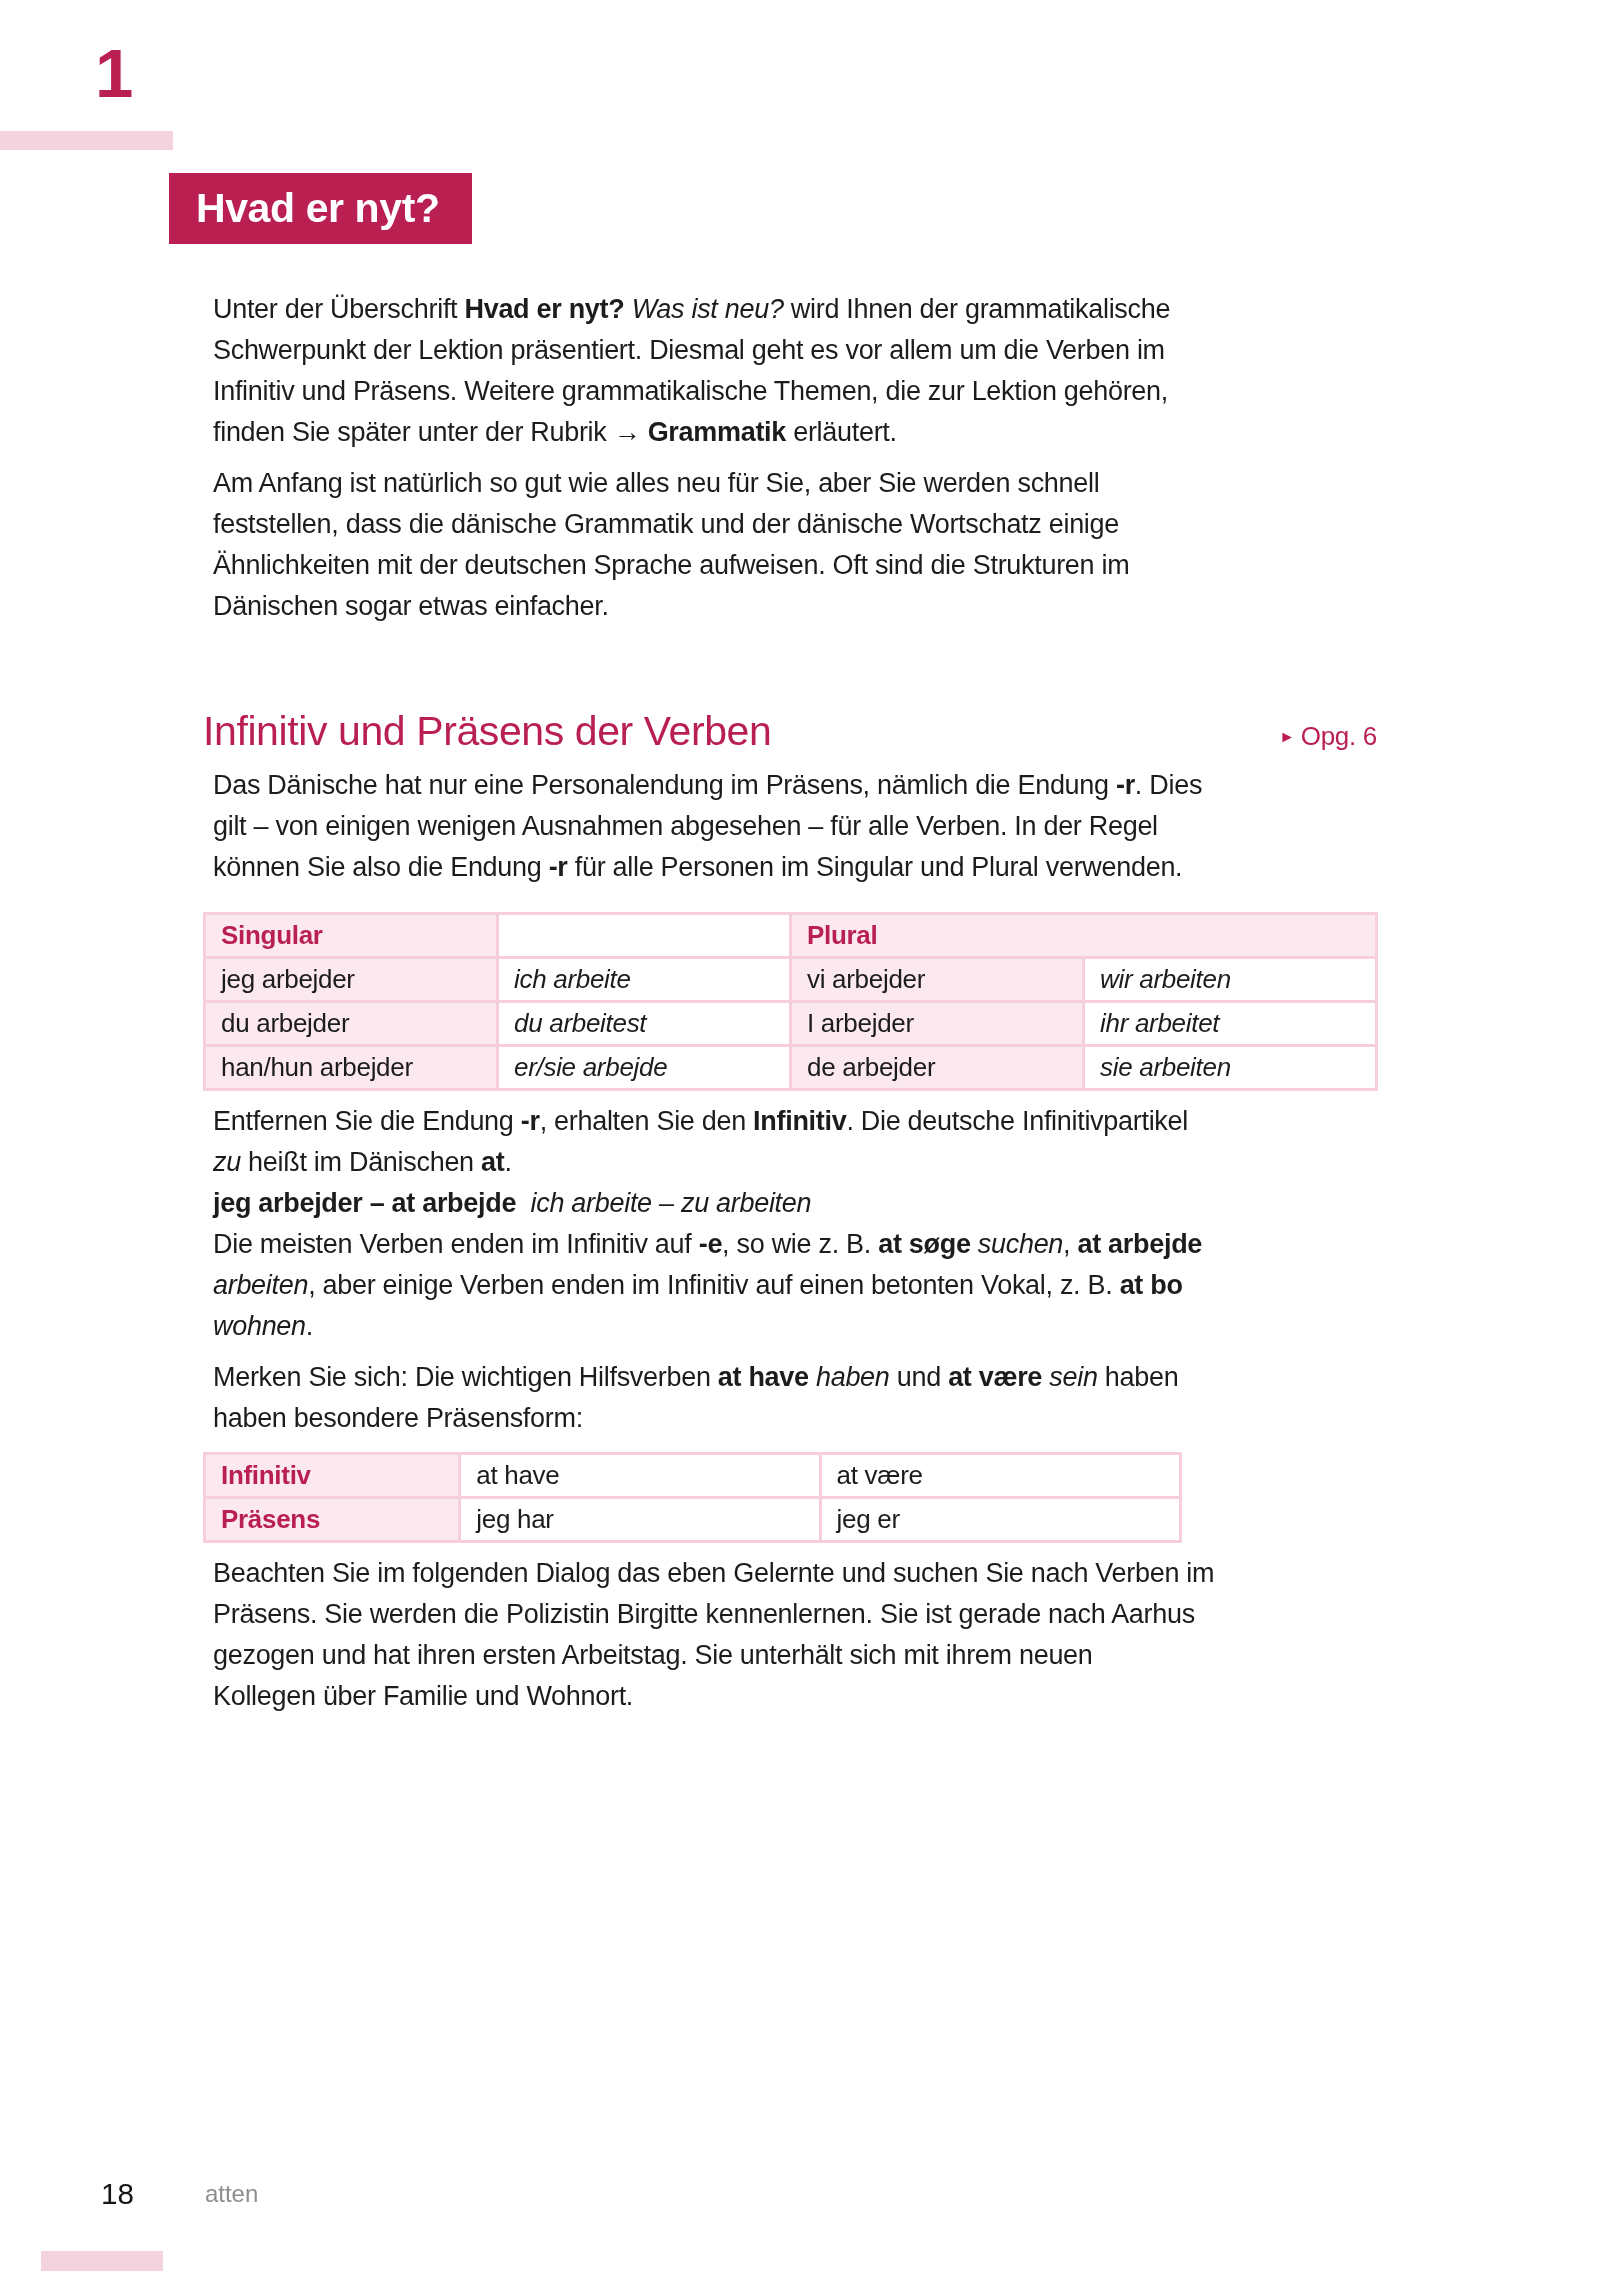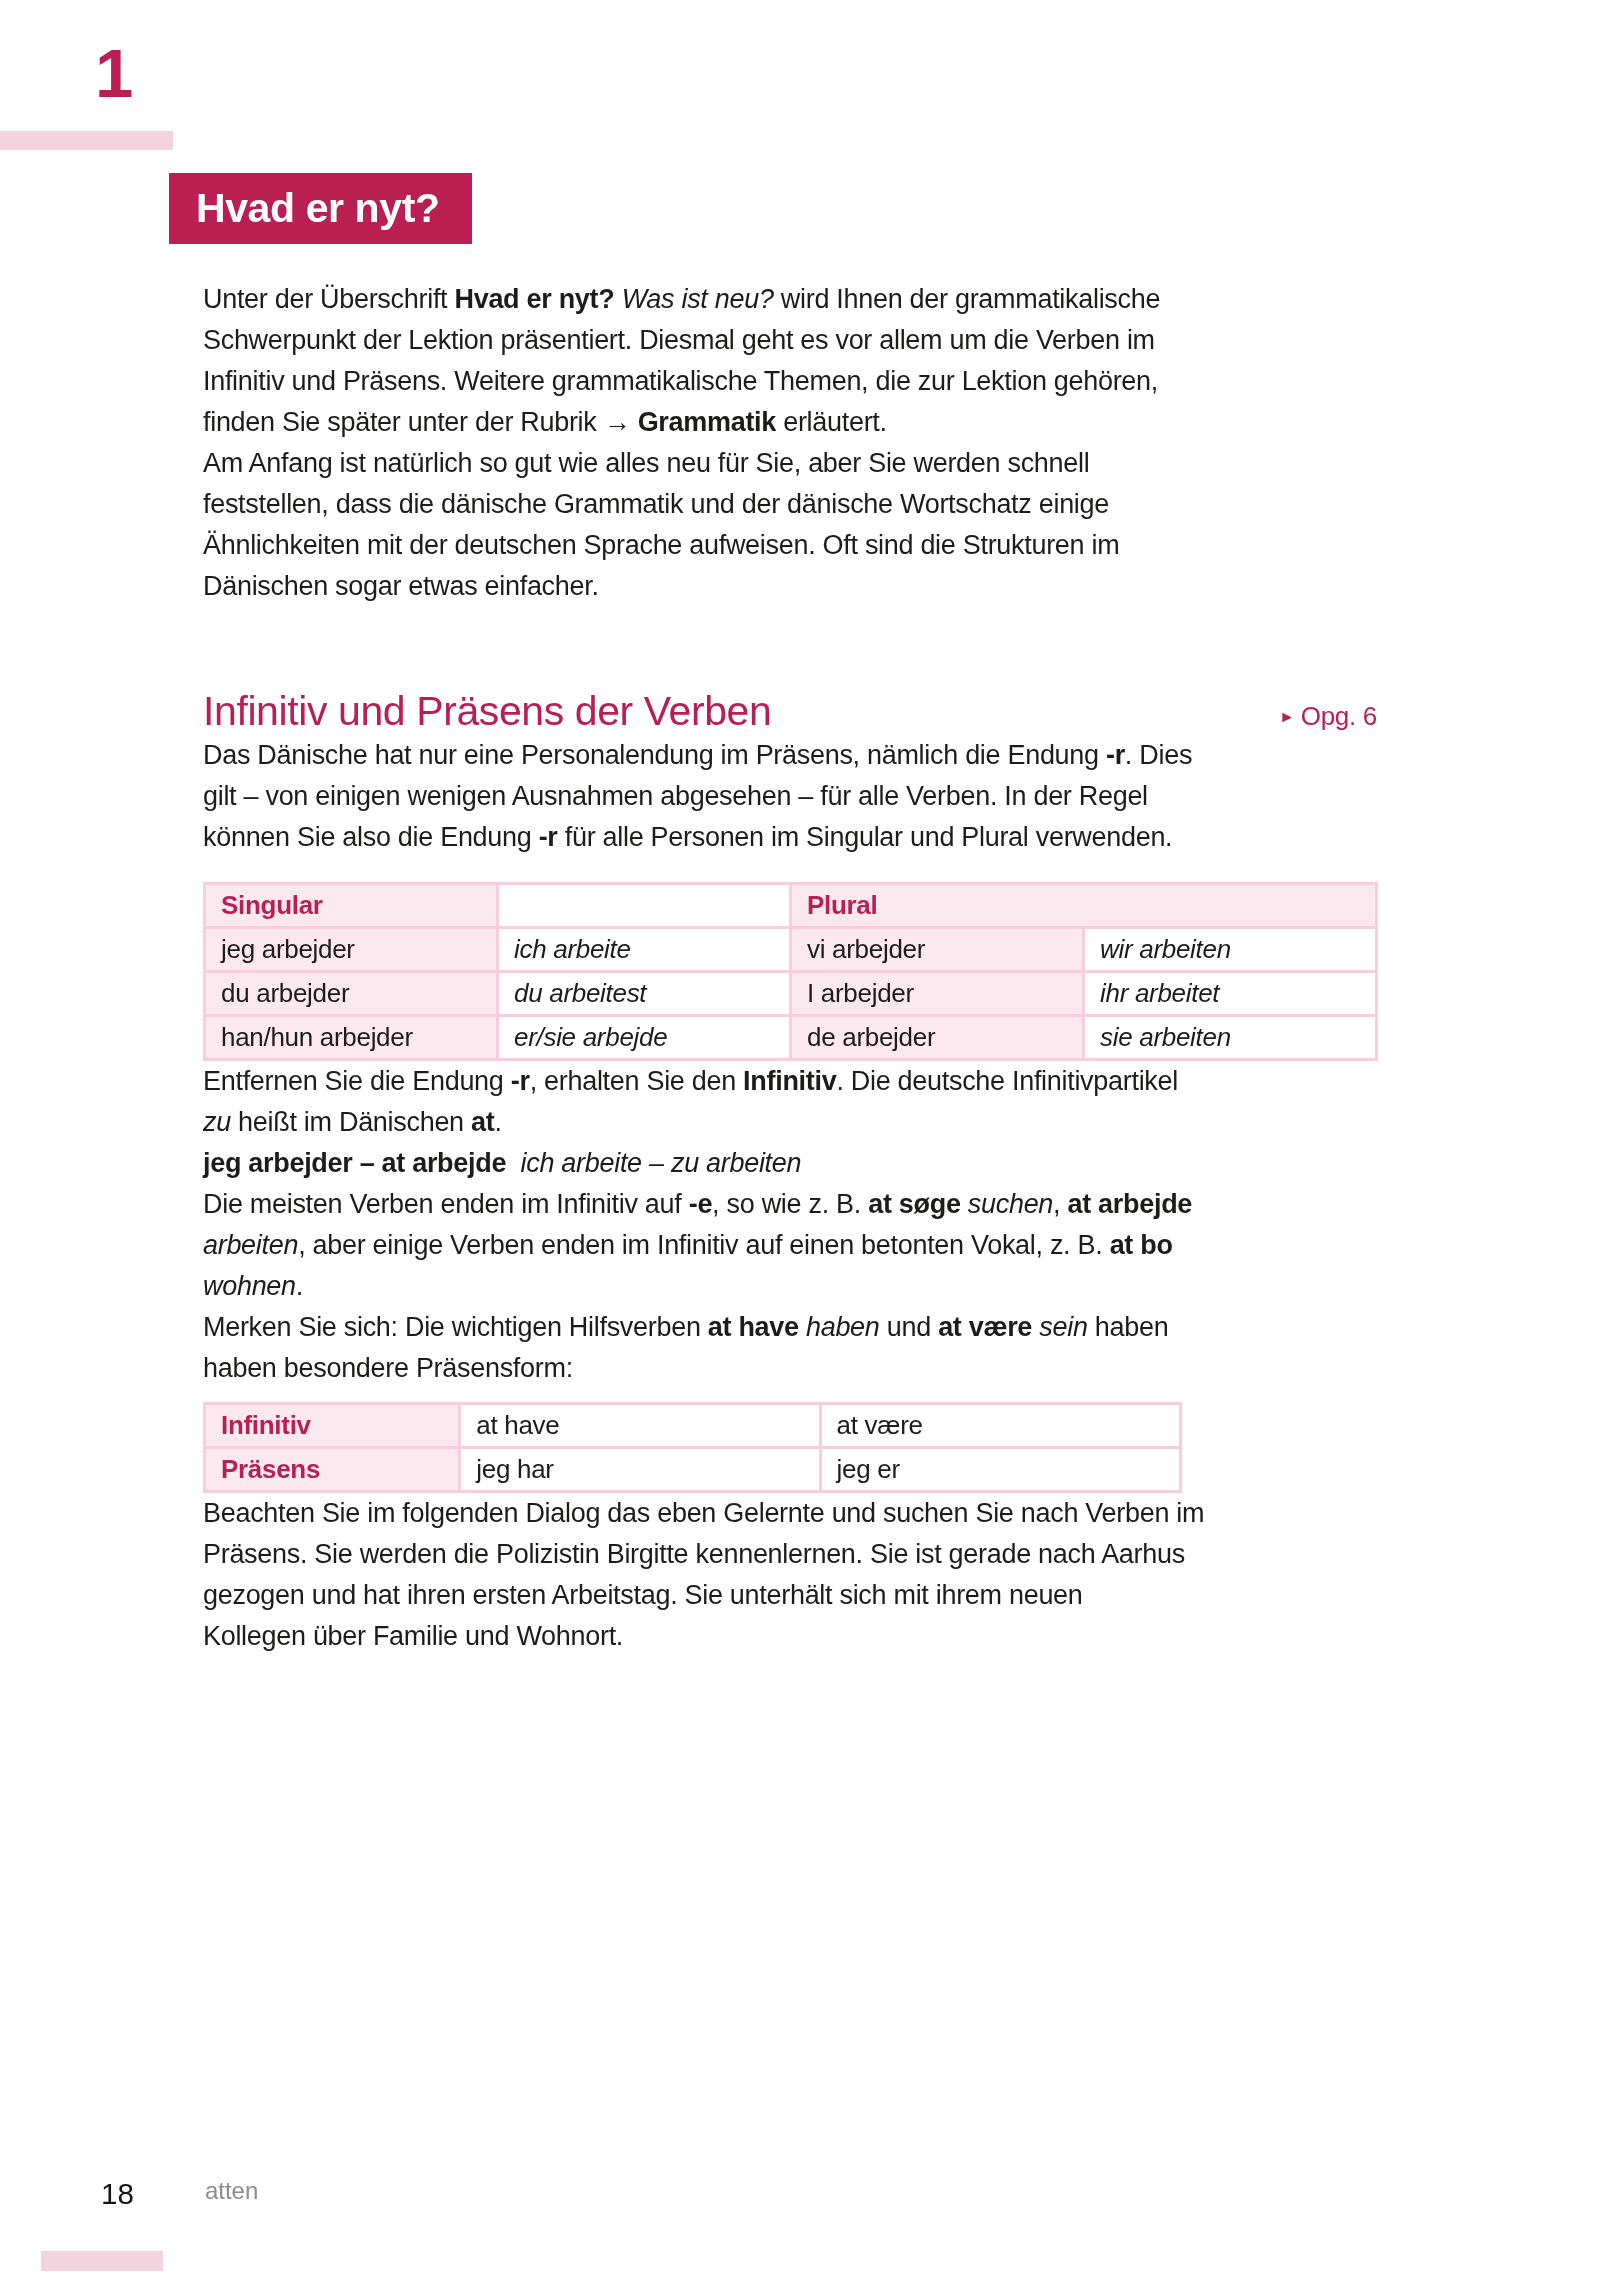--- a/index.html
+++ b/index.html
@@ -21,21 +21,21 @@
   .band-bottom{left:41px;top:2251px;width:122px;height:20px;}
   .hvad-box{
     position:absolute;left:169px;top:173px;height:71px;background:var(--accent);
     color:#ffffff;font-size:41px;font-weight:700;line-height:71px;
     padding:0 32px 0 27px;letter-spacing:-0.4px;
   }
   .content{
     position:absolute;left:203px;top:279px;width:1174px;
     font-size:27px;line-height:41px;letter-spacing:-0.3px;
   }
-  .content p{margin:0;}
+  .content p{margin:10px;}
   .mt-p2{margin-top:44px;}
   .mt-p3{margin-top:24.5px;}
   .mt-p4{margin-top:42px;}
   .mt-p5{margin-top:41px;}
   .mt-p6{margin-top:57px;}
   .heading-row{
     display:flex;justify-content:space-between;align-items:baseline;
     margin-top:81px;height:47px;
   }
   .sec-title{
@@ -50,21 +50,21 @@
   }
   table.t1{width:1174px;}
   table.t2{width:979px;margin-top:13.5px;}
   .gtable td{
     height:29px;padding:0 5px 0 15px;background:#ffffff;font-size:26px;
     overflow:hidden;white-space:nowrap;
   }
   .gtable td.pink{background:var(--tcell);}
   .gtable td.hdr{color:var(--accent);font-weight:700;}
   .gtable td.de{font-style:italic;}
-  .footer{position:absolute;left:101px;top:2177px;display:flex;align-items:flex-start;}
+  .footer{position:absolute;left:101px;top:2177px;display:flex;align-items:center;}
   .footer .pnum{font-size:29.6px;color:#161616;}
   .footer .pword{font-size:24px;color:var(--muted);margin-left:71px;}
 </style>
 </head>
 <body>
 
 <div class="chapter-num">1</div>
 <div class="band band-top"></div>
 <div class="hvad-box">
   <span>Hvad er nyt?</span>

